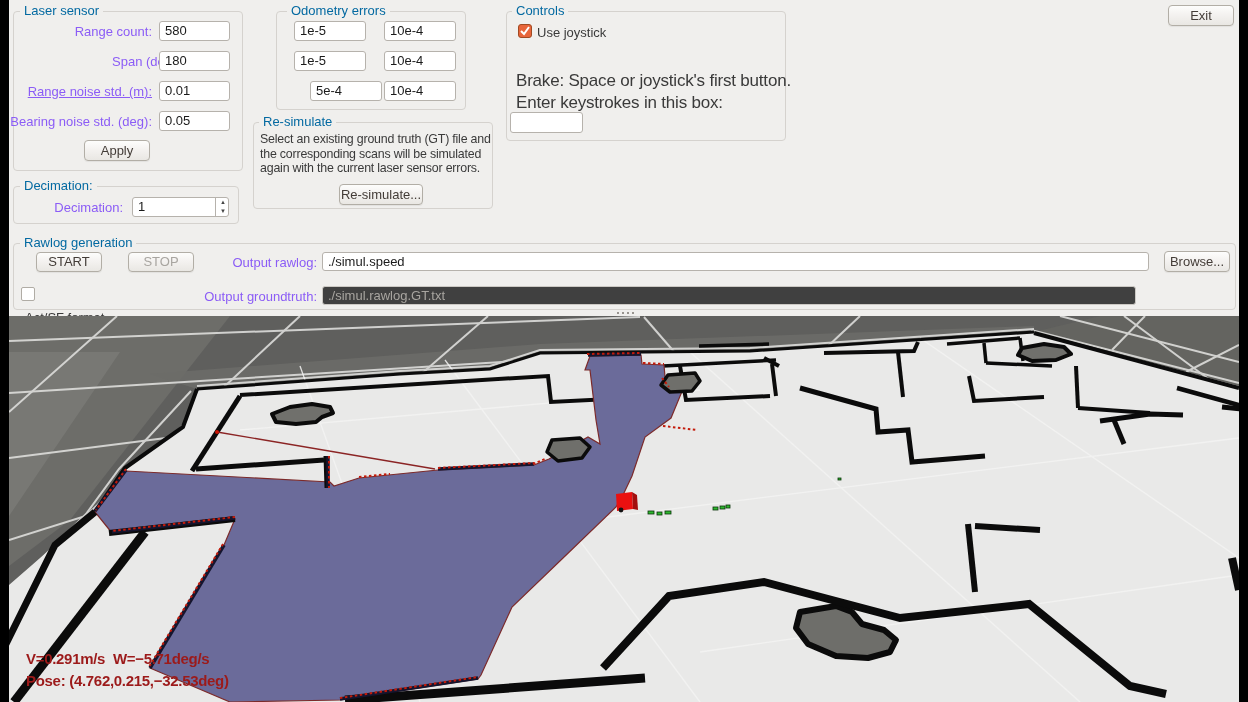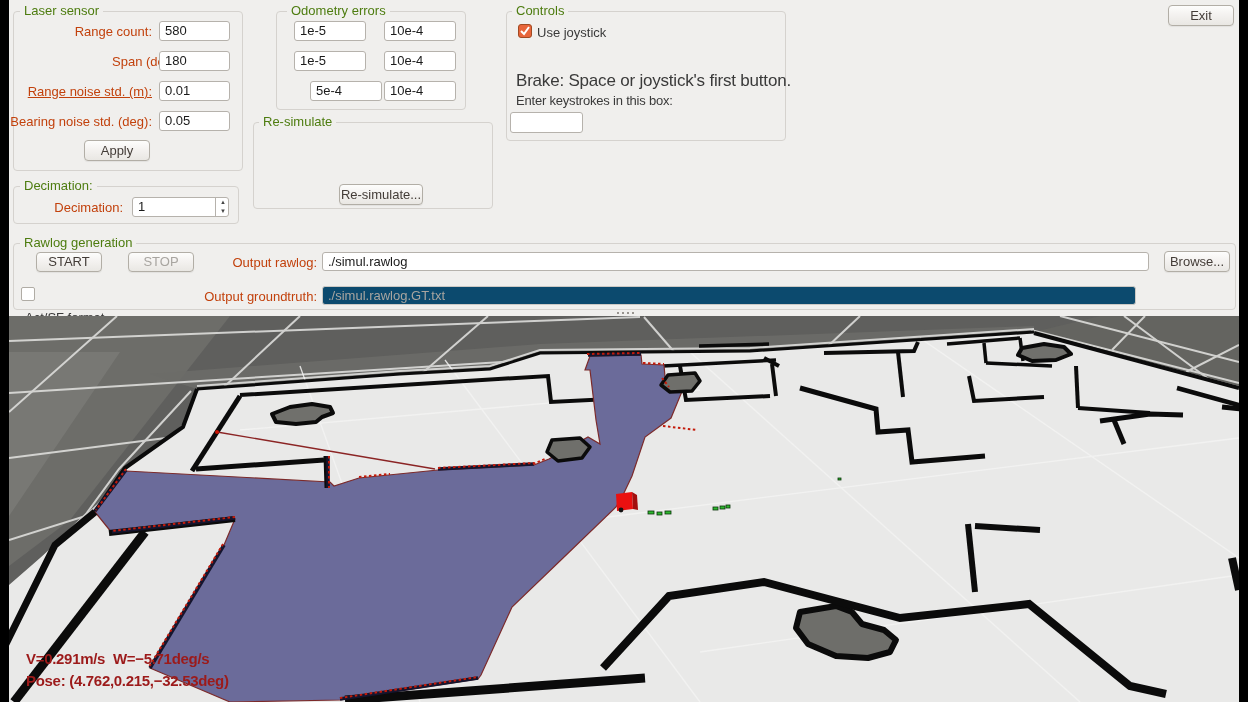--- a/index.html
+++ b/index.html
@@ -1,31 +1,31 @@
 <!DOCTYPE html>
 <html><head>
 <meta charset="utf-8">
 <style>
 html,body{margin:0;padding:0;}
 body{width:1248px;height:702px;background:#000;position:relative;overflow:hidden;
   font-family:"Liberation Sans",sans-serif;}
 #panel{position:absolute;left:9px;top:0;width:1230px;height:316px;background:#f0efed;}
 .grp{position:absolute;border:1px solid #d5d2ce;border-radius:4px;}
 .gtitle{position:absolute;top:-9px;left:6px;background:#f0efed;padding:0 4px;
-  font-size:13px;color:#4d7c0f;white-space:nowrap;line-height:17px;}
+  font-size:13px;color:#0369a1;white-space:nowrap;line-height:17px;}
 .lbl{position:absolute;font-size:13px;color:#3a3a3a;white-space:nowrap;}
-.rlbl{position:absolute;font-size:13px;color:#c2410c;white-space:nowrap;text-align:right;}
+.rlbl{position:absolute;font-size:13px;color:#8b5cf6;white-space:nowrap;text-align:right;}
 .inp{position:absolute;background:#fff;border:1px solid #b6b2ac;border-radius:3px;
   font-size:13px;color:#1a1a1a;padding:0 0 0 5px;line-height:18px;}
 .btn{position:absolute;background:linear-gradient(#fdfdfc,#f4f2f0 45%,#e9e7e3);
   border:1px solid #b2aea6;border-radius:4px;font-size:13px;color:#433c37;
   text-align:center;box-shadow:0 1px 1px rgba(0,0,0,0.06);}
 .dis{color:#a8a5a0;}
 .wrap{white-space:normal;}
-.dinp{position:absolute;background:#0c4a6e;border:1px solid #ccc9c4;border-radius:3px;
+.dinp{position:absolute;background:#404040;border:1px solid #ccc9c4;border-radius:3px;
   font-size:13px;color:#a8a5a0;padding:0 0 0 5px;line-height:18px;}
 .cb{position:absolute;width:12px;height:12px;background:#fff;border:1px solid #b0aca5;
   border-radius:2px;}
 </style>
 </head>
 <body>
 <div id="panel">
 
   <div class="grp" style="left:4px;top:11px;width:228px;height:158px;"></div>
   <div class="gtitle" style="left:11px;top:2px;">Laser sensor</div>
@@ -49,41 +49,42 @@
   <div class="gtitle" style="left:278px;top:2px;">Odometry errors</div>
   <div class="inp" style="left:285px;top:21px;width:65px;height:18px;">1e-5</div>
   <div class="inp" style="left:375px;top:21px;width:65px;height:18px;">10e-4</div>
   <div class="inp" style="left:285px;top:51px;width:65px;height:18px;">1e-5</div>
   <div class="inp" style="left:375px;top:51px;width:65px;height:18px;">10e-4</div>
   <div class="inp" style="left:285px;top:81px;width:65px;height:18px;margin-left:16px;">5e-4</div>
   <div class="inp" style="left:375px;top:81px;width:65px;height:18px;">10e-4</div>
 
   <div class="grp" style="left:244px;top:122px;width:238px;height:85px;"></div>
   <div class="gtitle" style="left:250px;top:113px;">Re-simulate</div>
+  <div class="lbl wrap" style="left:251px;top:132px;width:238px;line-height:14.5px;font-size:12.4px;letter-spacing:-0.2px;">Select an existing ground truth (GT) file and<br>the corresponding scans will be simulated<br>again with the current laser sensor errors.</div>
   <div class="btn" style="left:322px;top:184px;width:82px;height:19px;line-height:19px;margin-left:8px;">Re-simulate...</div>
 
   <div class="grp" style="left:497px;top:11px;width:278px;height:128px;"></div>
   <div class="gtitle" style="left:503px;top:2px;">Controls</div>
   <svg style="position:absolute;left:509px;top:24px;" width="14" height="14" viewBox="0 0 14 14">
       <rect x="0.5" y="0.5" width="13" height="13" rx="2.5" fill="#e8653a" stroke="#a04a22"></rect>
       <path d="M3 7 L6 10 L11 3" stroke="#fff" stroke-width="2" fill="none"></path>
     </svg>
   <div class="lbl" style="left:528px;top:25px;">Use joystick</div>
   <div class="lbl" style="left:507px;top:71px;font-size:17px;letter-spacing:-0.2px;">Brake: Space or joystick's first button.</div>
-  <div class="lbl" style="left:507px;top:93px;font-size:13px;letter-spacing:-0.2px;">Enter keystrokes in this box:</div>
+  <div class="lbl" style="left:507px;top:93px;font-size:17px;letter-spacing:-0.2px;">Enter keystrokes in this box:</div>
   <div class="inp" style="left:501px;top:112px;width:66px;height:19px;"></div>
 
   <div class="btn" style="left:1159px;top:5px;width:64px;height:19px;line-height:19px;">Exit</div>
 
   <div class="grp" style="left:4px;top:243px;width:1221px;height:65px;"></div>
   <div class="gtitle" style="left:11px;top:234px;">Rawlog generation</div>
   <div class="btn" style="left:27px;top:252px;width:64px;height:18px;line-height:18px;">START</div>
   <div class="btn dis" style="left:119px;top:252px;width:64px;height:18px;line-height:18px;">STOP</div>
   <div class="rlbl" style="left:180px;top:255px;width:128px;">Output rawlog:</div>
-  <div class="inp" style="left:313px;top:252px;width:820px;height:17px;">./simul.rawlog</div>
+  <div class="inp" style="left:313px;top:252px;width:820px;height:17px;">./simul.speed</div>
   <div class="btn" style="left:1155px;top:251px;width:64px;height:19px;line-height:19px;">Browse...</div>
   <div class="cb" style="left:12px;top:287px;"></div>
   <div class="lbl" style="left:16px;top:286px;margin-top:24px;">Act/SF format</div>
   <div class="rlbl" style="left:180px;top:289px;width:128px;">Output groundtruth:</div>
   <div class="dinp" style="left:313px;top:286px;width:807px;height:17px;">./simul.rawlog.GT.txt</div>
   <div style="position:absolute;left:608px;top:311px;width:24px;height:4px;">
       <span style="position:absolute;left:0;top:1px;width:2px;height:2px;background:#98948f;"></span>
       <span style="position:absolute;left:5px;top:1px;width:2px;height:2px;background:#98948f;"></span>
       <span style="position:absolute;left:10px;top:1px;width:2px;height:2px;background:#98948f;"></span>
       <span style="position:absolute;left:15px;top:1px;width:2px;height:2px;background:#98948f;"></span>

